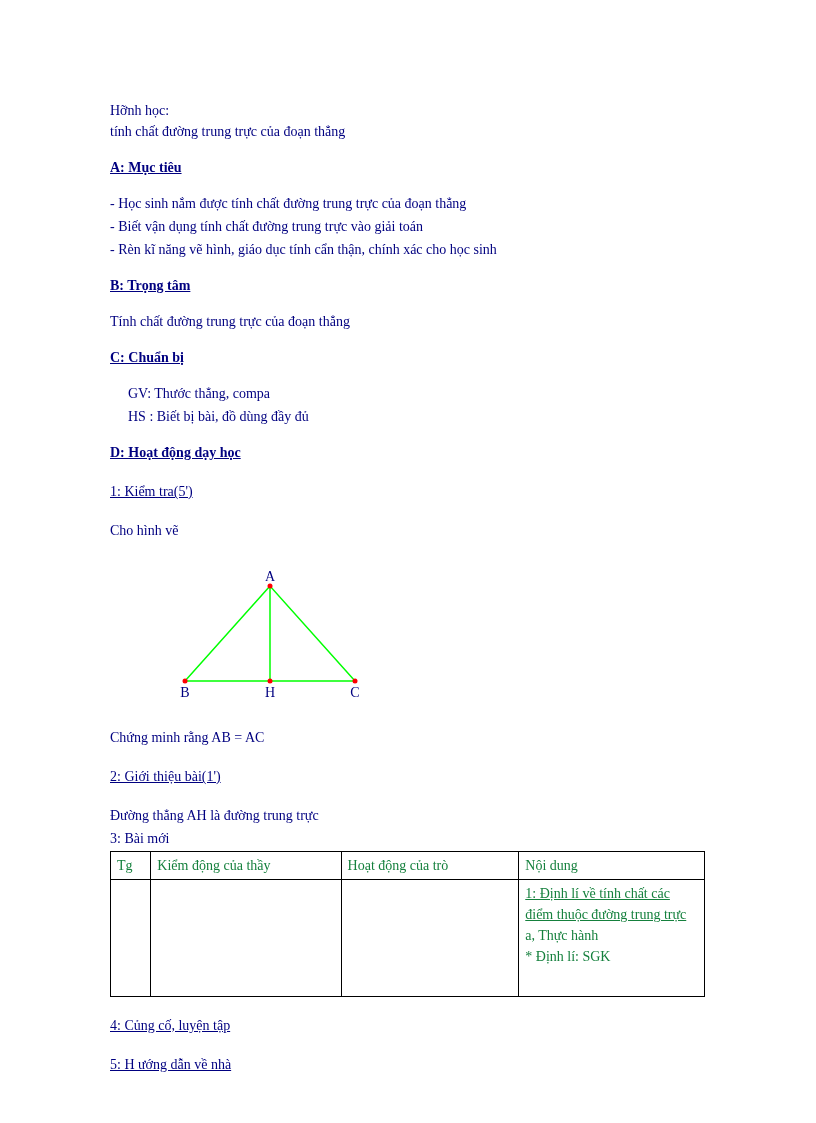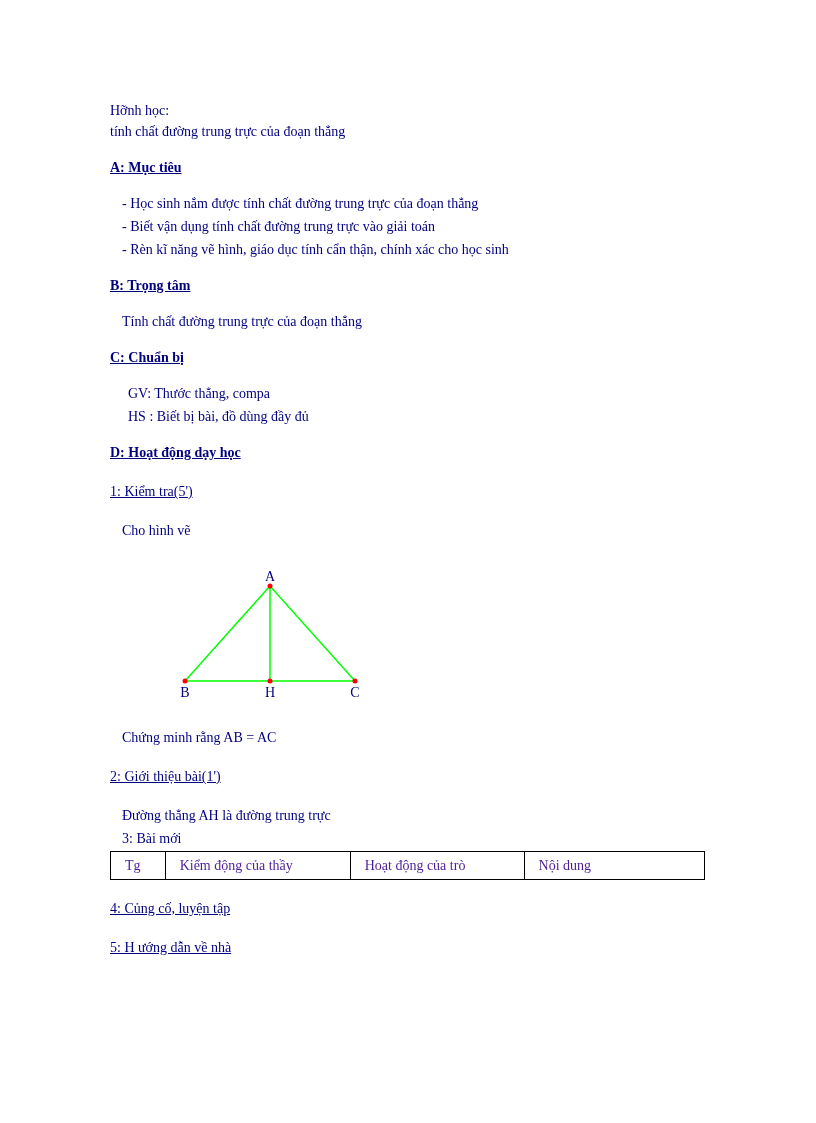--- a/index.html
+++ b/index.html
@@ -13,37 +13,37 @@
       box-sizing: border-box;
       line-height: 1.5;
     }
     .title1 { margin: 0; }
     .title2 { margin: 0 0 4px 0; }
     .heading-section {
       font-weight: bold;
       text-decoration: underline;
       margin: 15px 0;
     }
-    .line { margin: 2px 12px; }
+    .line { margin: 2px 0; }
     .indent2 { margin-left: 18px; }
     .subheading { text-decoration: underline; margin: 18px 0; }
     .diagram-wrap { margin: 30px 0 20px 60px; }
     table {
       border-collapse: collapse;
       width: 595px;
       margin: 2px 0;
     }
     table td, table th {
       border: 1px solid #000;
-      padding: 3px 14px;
+      padding: 3px 6px;
       vertical-align: top;
       text-align: left;
       font-weight: normal;
       font-size: 14px;
-      color: #4c1d95;
+      color: #15803d;
     }
     .col-tg { width: 28px; }
     .col-thay { width: 185px; }
     .col-tro { width: 172px; }
     .col-nd { width: 180px; }
     .cell-underline { text-decoration: underline; }
     .row2-height td { height: 110px; }
     .svg-label {
       font-family: "Times New Roman", serif;
       font-size: 14px;
@@ -93,17 +93,27 @@
 <div class="line">3: Bài mới</div>
 
 <table>
   <tbody>
       <tr>
     <td class="col-tg">Tg</td>
     <td class="col-thay">Kiểm động của thầy</td>
     <td class="col-tro">Hoạt động của trò</td>
     <td class="col-nd">Nội dung</td>
   </tr>
+  <tr class="row2-height">
+    <td></td>
+    <td></td>
+    <td></td>
+    <td>
+      <span class="cell-underline">1: Định lí về tính chất các điểm thuộc đường trung trực</span><br>
+      <span>a, Thực hành</span><br>
+      <span>* Định lí: SGK</span>
+    </td>
+  </tr>
 </tbody>
   </table>
 
 <div class="subheading">4: Củng cố, luyện tập</div>
 <div class="subheading">5: H  ướng dẫn về nhà</div>
 
 </body></html>

